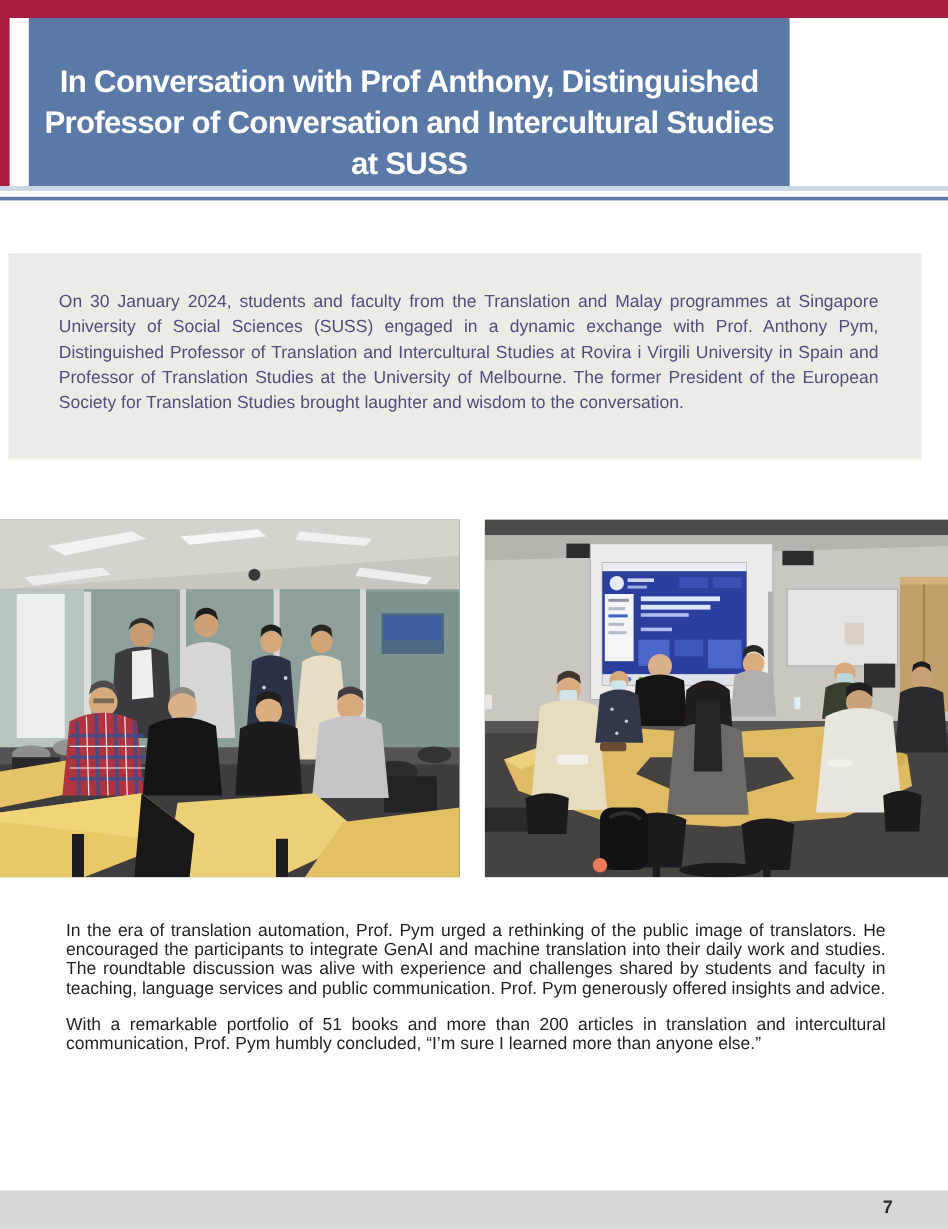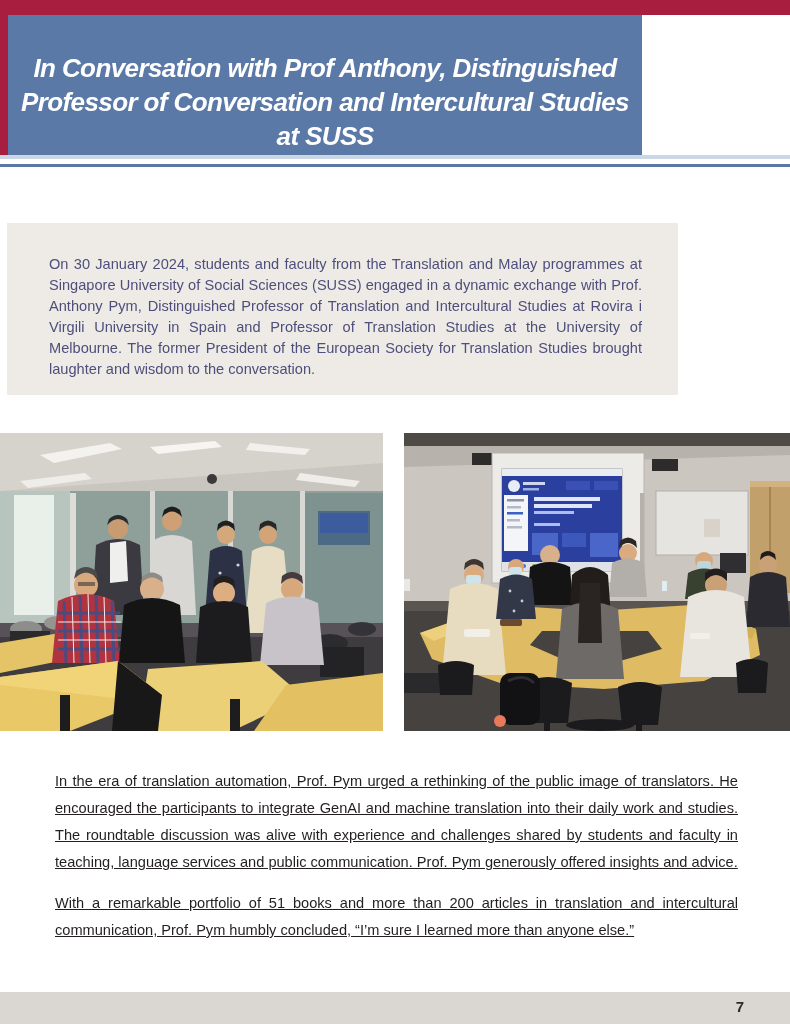--- a/index.html
+++ b/index.html
@@ -3,42 +3,42 @@
 <meta charset="utf-8">
 <style>
   html,body{margin:0;padding:0;}
   body{
     width:790px;height:1024px;position:relative;overflow:hidden;
     background:#ffffff;font-family:"Liberation Sans",sans-serif;
   }
   
   .top-red-bar{position:absolute;left:0;top:0;width:790px;height:15px;background:#a81e3e;}
   .left-red-stripe{position:absolute;left:0;top:0;width:8px;height:155px;background:#a81e3e;}
-  .header-band{position:absolute;left:8px;top:15px;width:634px;height:140px;background:#5b79a7;font-style:italic;}
+  .header-band{position:absolute;left:24px;top:15px;width:634px;height:140px;background:#5b79a7;}
   .header-title{
     position:absolute;left:0;top:36px;width:100%;
     color:#ffffff;font-weight:bold;font-size:26px;line-height:34px;
     text-align:center;letter-spacing:-0.6px;
   }
   .pale-strip{position:absolute;left:0;top:155px;width:790px;height:4px;background:#ccd7e5;}
   .blue-rule{position:absolute;left:0;top:164px;width:790px;height:3px;background:#5b79a7;}
   
-  .intro-box{position:absolute;left:7px;top:223px;width:671px;height:172px;background:#eeebe7;}
+  .intro-box{position:absolute;left:7px;top:211px;width:761px;height:172px;background:#eeebe7;}
   .intro-text{
     margin:0;padding:31px 36px 0 42px;
     color:#4e4e7c;font-size:14.6px;line-height:20.9px;text-align:justify;
   }
   
   .photo{position:absolute;top:433px;height:298px;overflow:hidden;background:#777;}
   .photo-left{left:0;width:383px;}
   .photo-right{left:404px;width:386px;}
   .photo svg{display:block;width:100%;height:100%;}
   
   .body-text{position:absolute;left:55px;top:768px;width:683px;color:#231f20;}
-  .body-text p{margin:0;font-size:14.6px;line-height:27px;text-align:justify;text-decoration:underline;}
+  .body-text p{margin:0;font-size:14.6px;line-height:16px;text-align:justify;}
   .body-text p + p{margin-top:14px;}
   
   .footer-bar{position:absolute;left:0;top:992px;width:790px;height:32px;background:#dad7d3;}
   .page-number{
     position:absolute;right:46px;top:6px;
     font-size:15px;font-weight:bold;color:#2d2a28;
   }
 </style>
 </head>
 <body>

